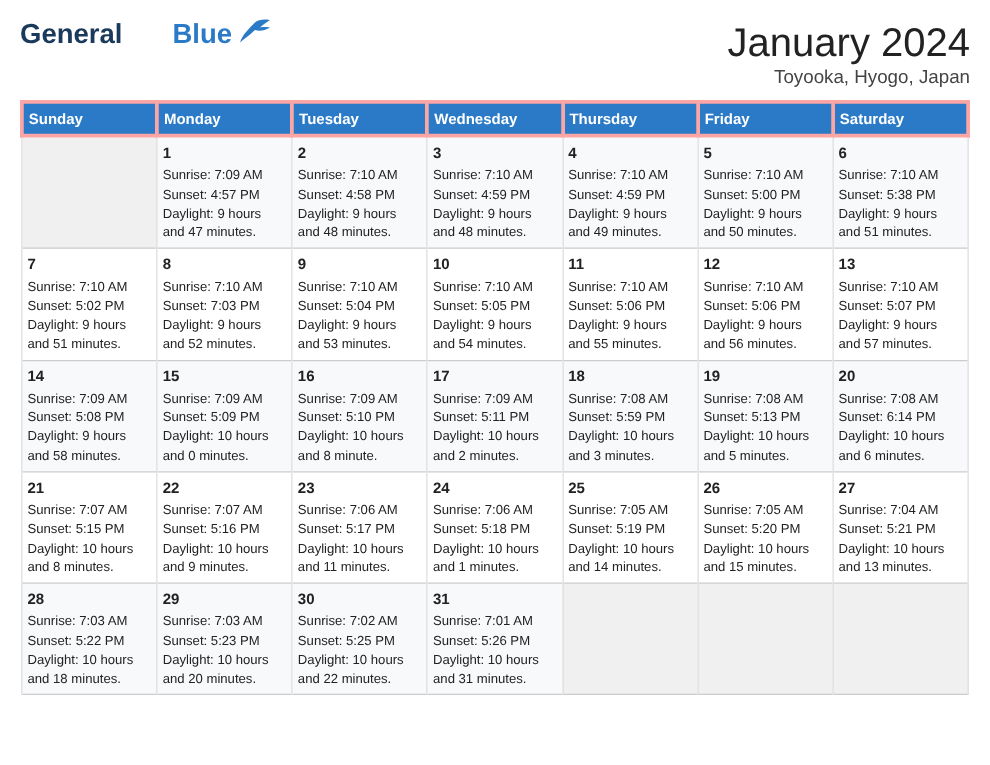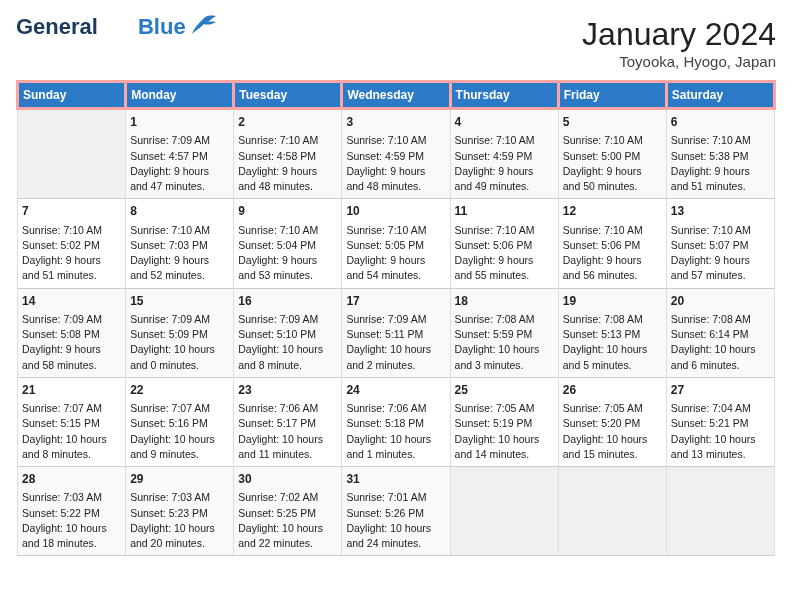--- a/index.html
+++ b/index.html
@@ -340,20 +340,20 @@
           <div>Sunrise: 7:02 AM</div>
           <div>Sunset: 5:25 PM</div>
           <div>Daylight: 10 hours</div>
           <div>and 22 minutes.</div>
         </td>
         <td>
           <span class="day-num">31</span>
           <div>Sunrise: 7:01 AM</div>
           <div>Sunset: 5:26 PM</div>
           <div>Daylight: 10 hours</div>
-          <div>and 24 minutes.</div>
+          <div>and 31 minutes.</div>
         </td>
         <td class="cell-empty"></td>
         <td class="cell-empty"></td>
         <td class="cell-empty"></td>
       </tr>
     </tbody>
 </table>
 
 </body></html>

